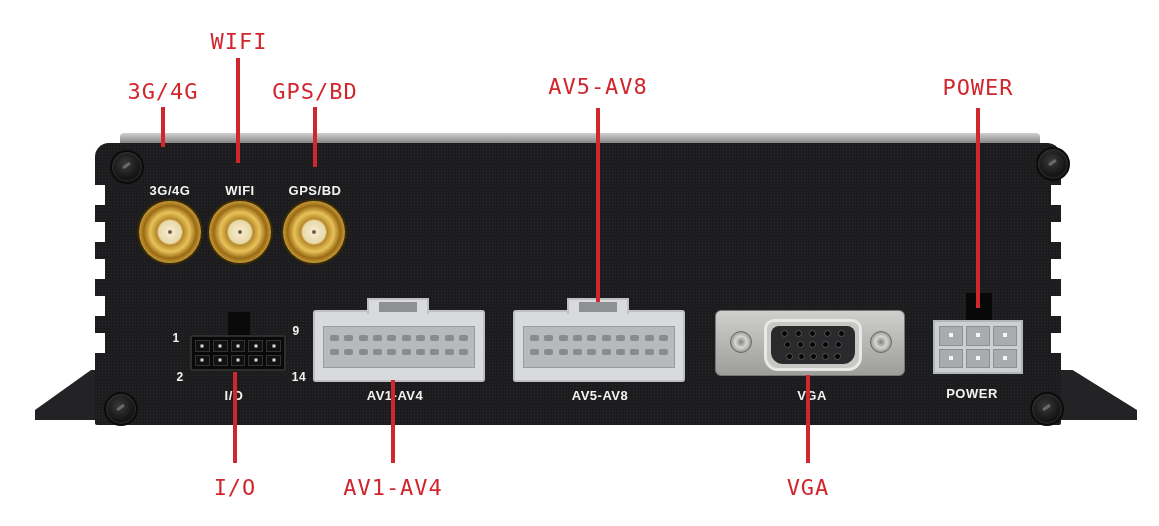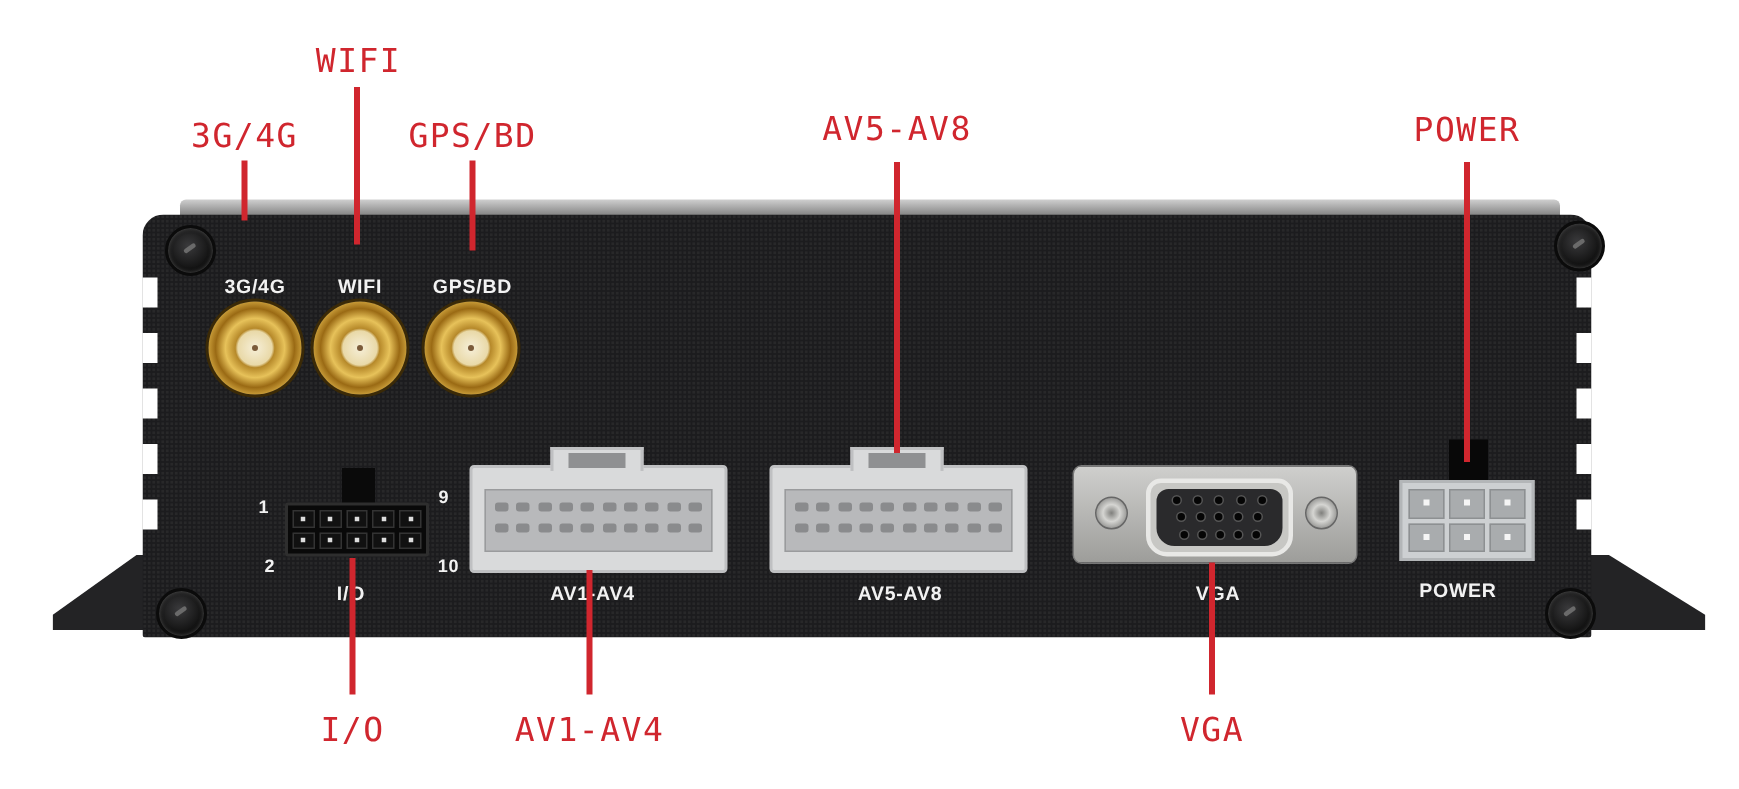--- a/index.html
+++ b/index.html
@@ -89,21 +89,21 @@
   <div class="io-pin"></div>
   <div class="io-pin"></div>
   <div class="io-pin"></div>
   <div class="io-pin"></div>
   <div class="io-pin"></div>
   <div class="io-pin"></div>
 </div>
 <div class="silk" style="left:176px; top:331px; font-size:12px;">1</div>
 <div class="silk" style="left:180px; top:370px; font-size:12px;">2</div>
 <div class="silk" style="left:296px; top:324px; font-size:12px;">9</div>
-<div class="silk" style="left:299px; top:370px; font-size:12px;">10</div>
+<div class="silk" style="left:299px; top:370px; font-size:12px;">14</div>
 <div class="silk" style="left:234px; top:388px;">I/O</div>
 
 <div class="av-conn" style="left:313px; top:310px;">
   <div class="av-tab"></div>
   <div class="av-inner">
     <div class="av-row" style="top:8px;">
       <div class="av-pin"></div>
         <div class="av-pin"></div>
         <div class="av-pin"></div>
         <div class="av-pin"></div>

